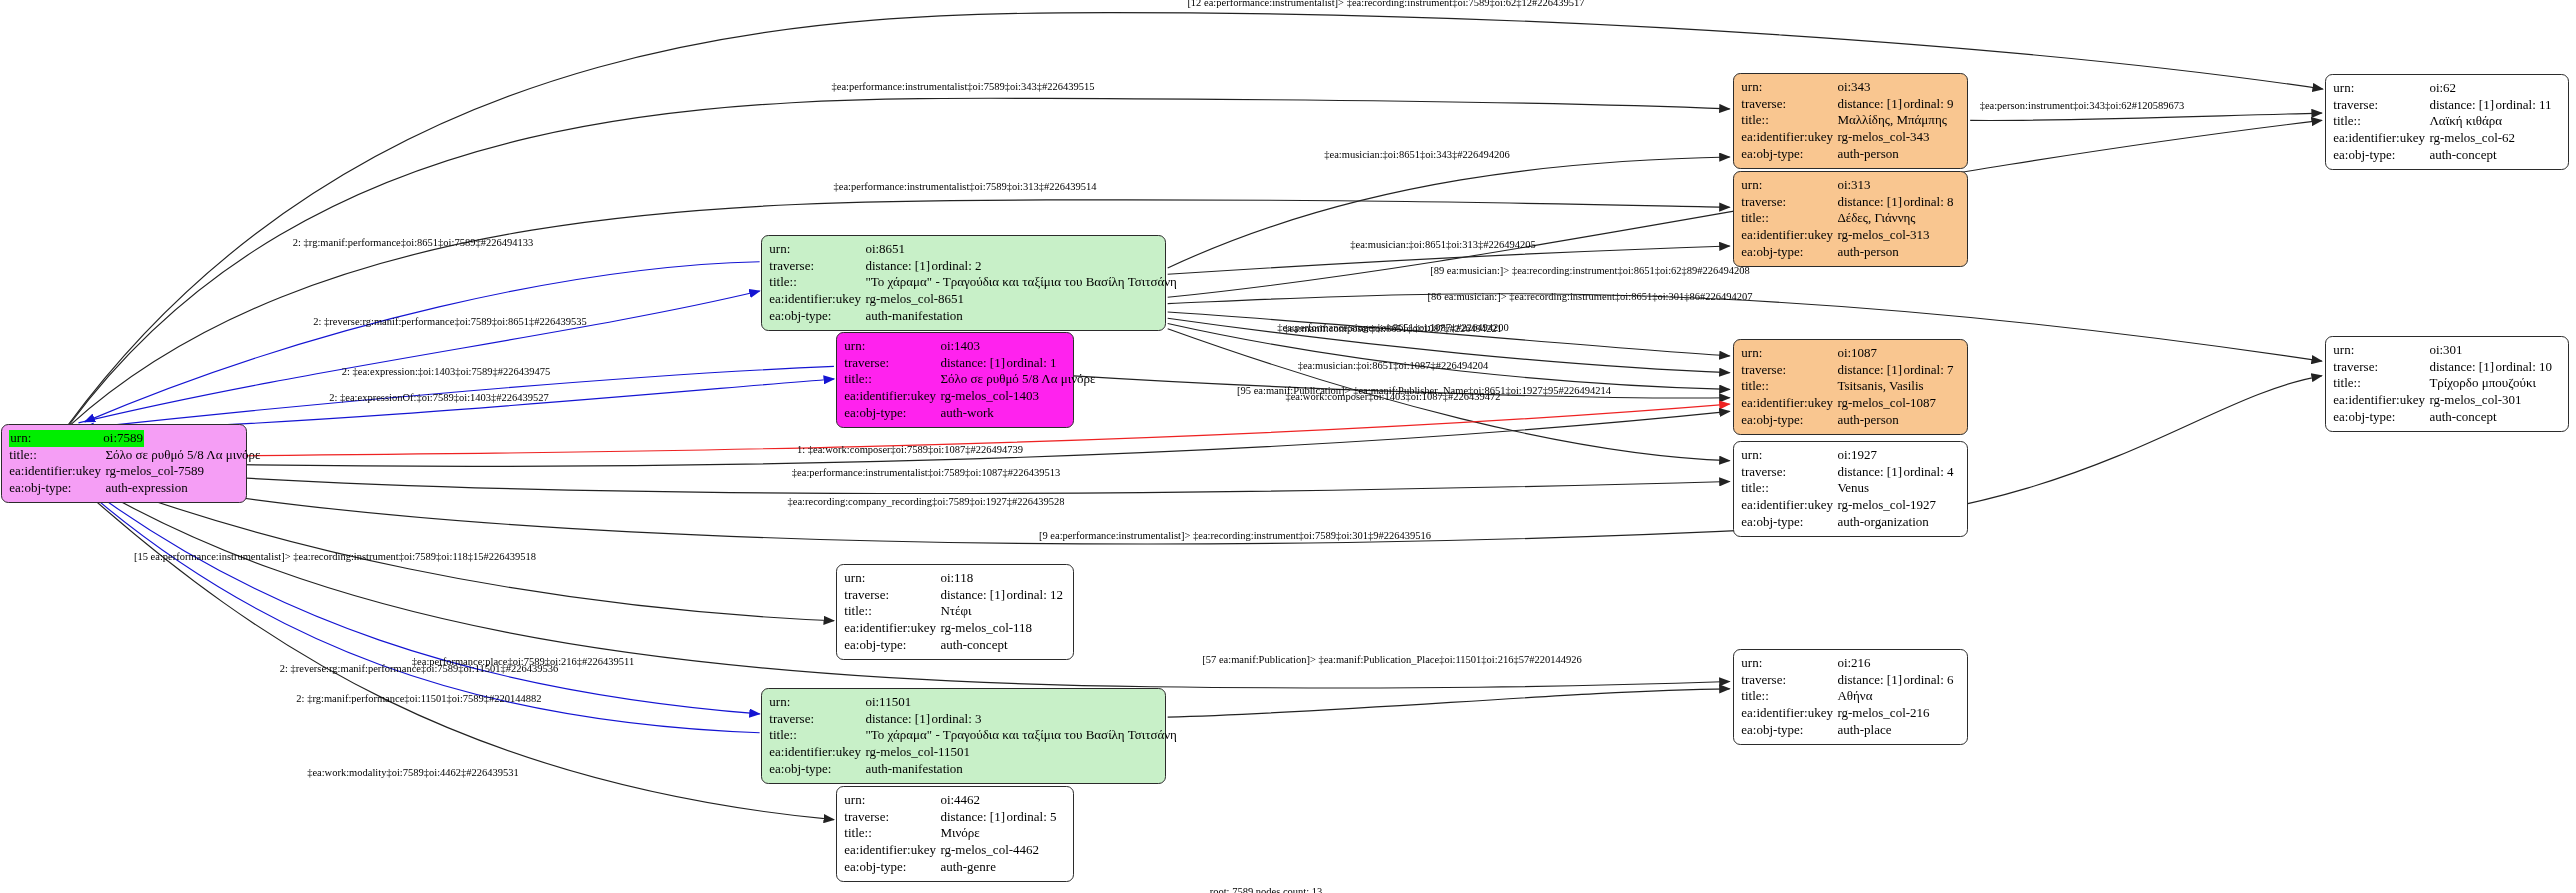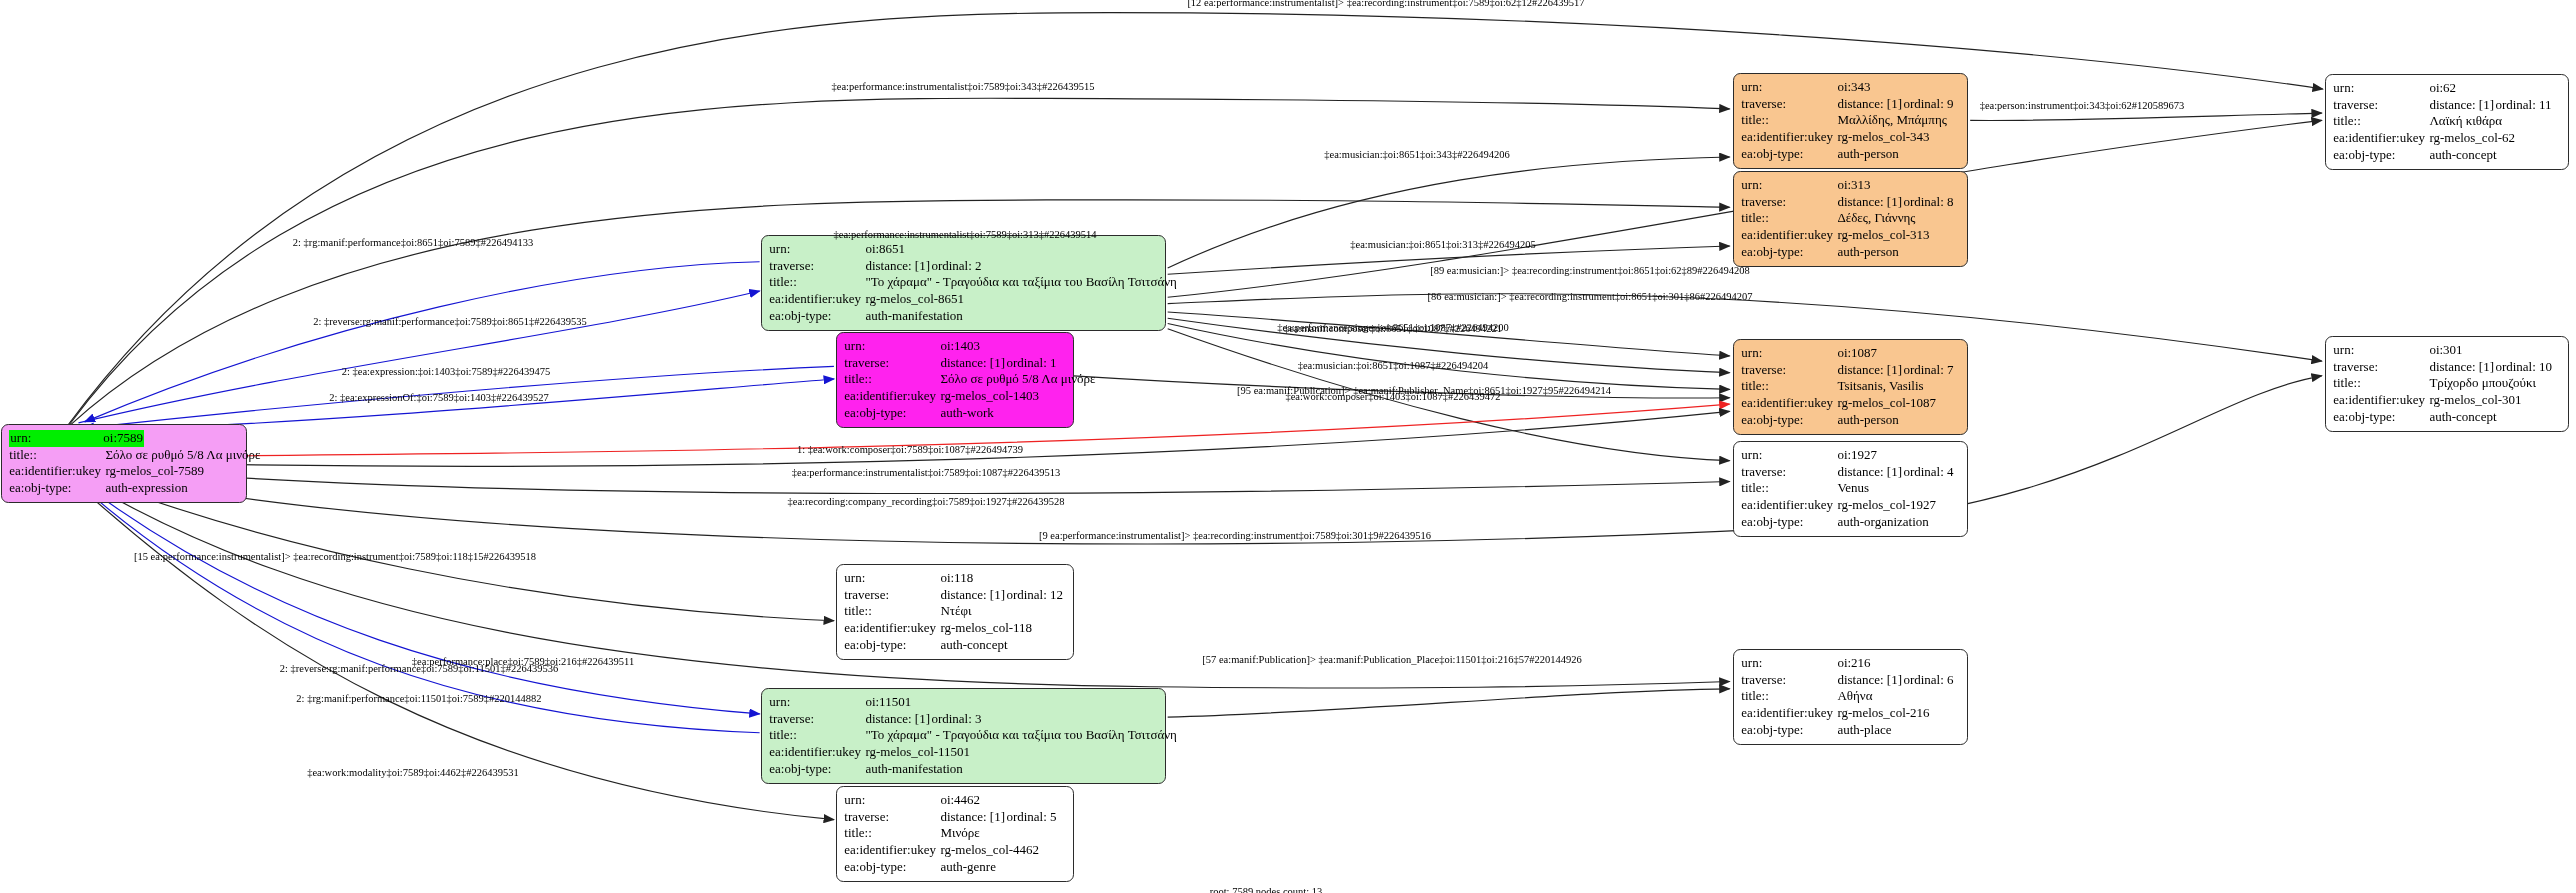--- a/index.html
+++ b/index.html
@@ -406,21 +406,21 @@
         <div class="row">
           <span class="k">ea:obj-type:</span>
           <span class="v">auth-place</span>
         </div>
       </div>
     </div>
   <div id="label-layer">
       <div class="edge-label" style="left: 1386px; top: 8.4px;">[12 ea:performance:instrumentalist]&gt; ‡ea:recording:instrument‡oi:7589‡oi:62‡12#226439517</div>
       <div class="edge-label" style="left: 963px; top: 92px;">‡ea:performance:instrumentalist‡oi:7589‡oi:343‡#226439515</div>
       <div class="edge-label" style="left: 1417px; top: 160px;">‡ea:musician:‡oi:8651‡oi:343‡#226494206</div>
-      <div class="edge-label" style="left: 965px; top: 192px; margin-top: 48px;">‡ea:performance:instrumentalist‡oi:7589‡oi:313‡#226439514</div>
+      <div class="edge-label" style="left: 965px; top: 192px;">‡ea:performance:instrumentalist‡oi:7589‡oi:313‡#226439514</div>
       <div class="edge-label" style="left: 1443px; top: 250px; text-align: right;">‡ea:musician:‡oi:8651‡oi:313‡#226494205</div>
       <div class="edge-label" style="left: 2082px; top: 111px;">‡ea:person:instrument‡oi:343‡oi:62#120589673</div>
       <div class="edge-label" style="left: 413px; top: 248px;">2: ‡rg:manif:performance‡oi:8651‡oi:7589‡#226494133</div>
       <div class="edge-label" style="left: 450px; top: 327px;">2: ‡reverse:rg:manif:performance‡oi:7589‡oi:8651‡#226439535</div>
       <div class="edge-label" style="left: 439px; top: 377px; padding-left: 14px;">2: ‡ea:expression:‡oi:1403‡oi:7589‡#226439475</div>
       <div class="edge-label" style="left: 439px; top: 403px; text-align: center;">2: ‡ea:expressionOf:‡oi:7589‡oi:1403‡#226439527</div>
       <div class="edge-label" style="left: 1393px; top: 333px;">‡ea:performance:singer‡oi:8651‡oi:1087‡#226494200</div>
       <div class="edge-label" style="left: 1590px; top: 302px;">[86 ea:musician:]&gt; ‡ea:recording:instrument‡oi:8651‡oi:301‡86#226494207</div>
       <div class="edge-label" style="left: 1590px; top: 276px;">[89 ea:musician:]&gt; ‡ea:recording:instrument‡oi:8651‡oi:62‡89#226494208</div>
       <div class="edge-label" style="left: 1393px; top: 334px;">‡ea:manif:composer‡oi:8651‡oi:1087‡#226494221</div>

